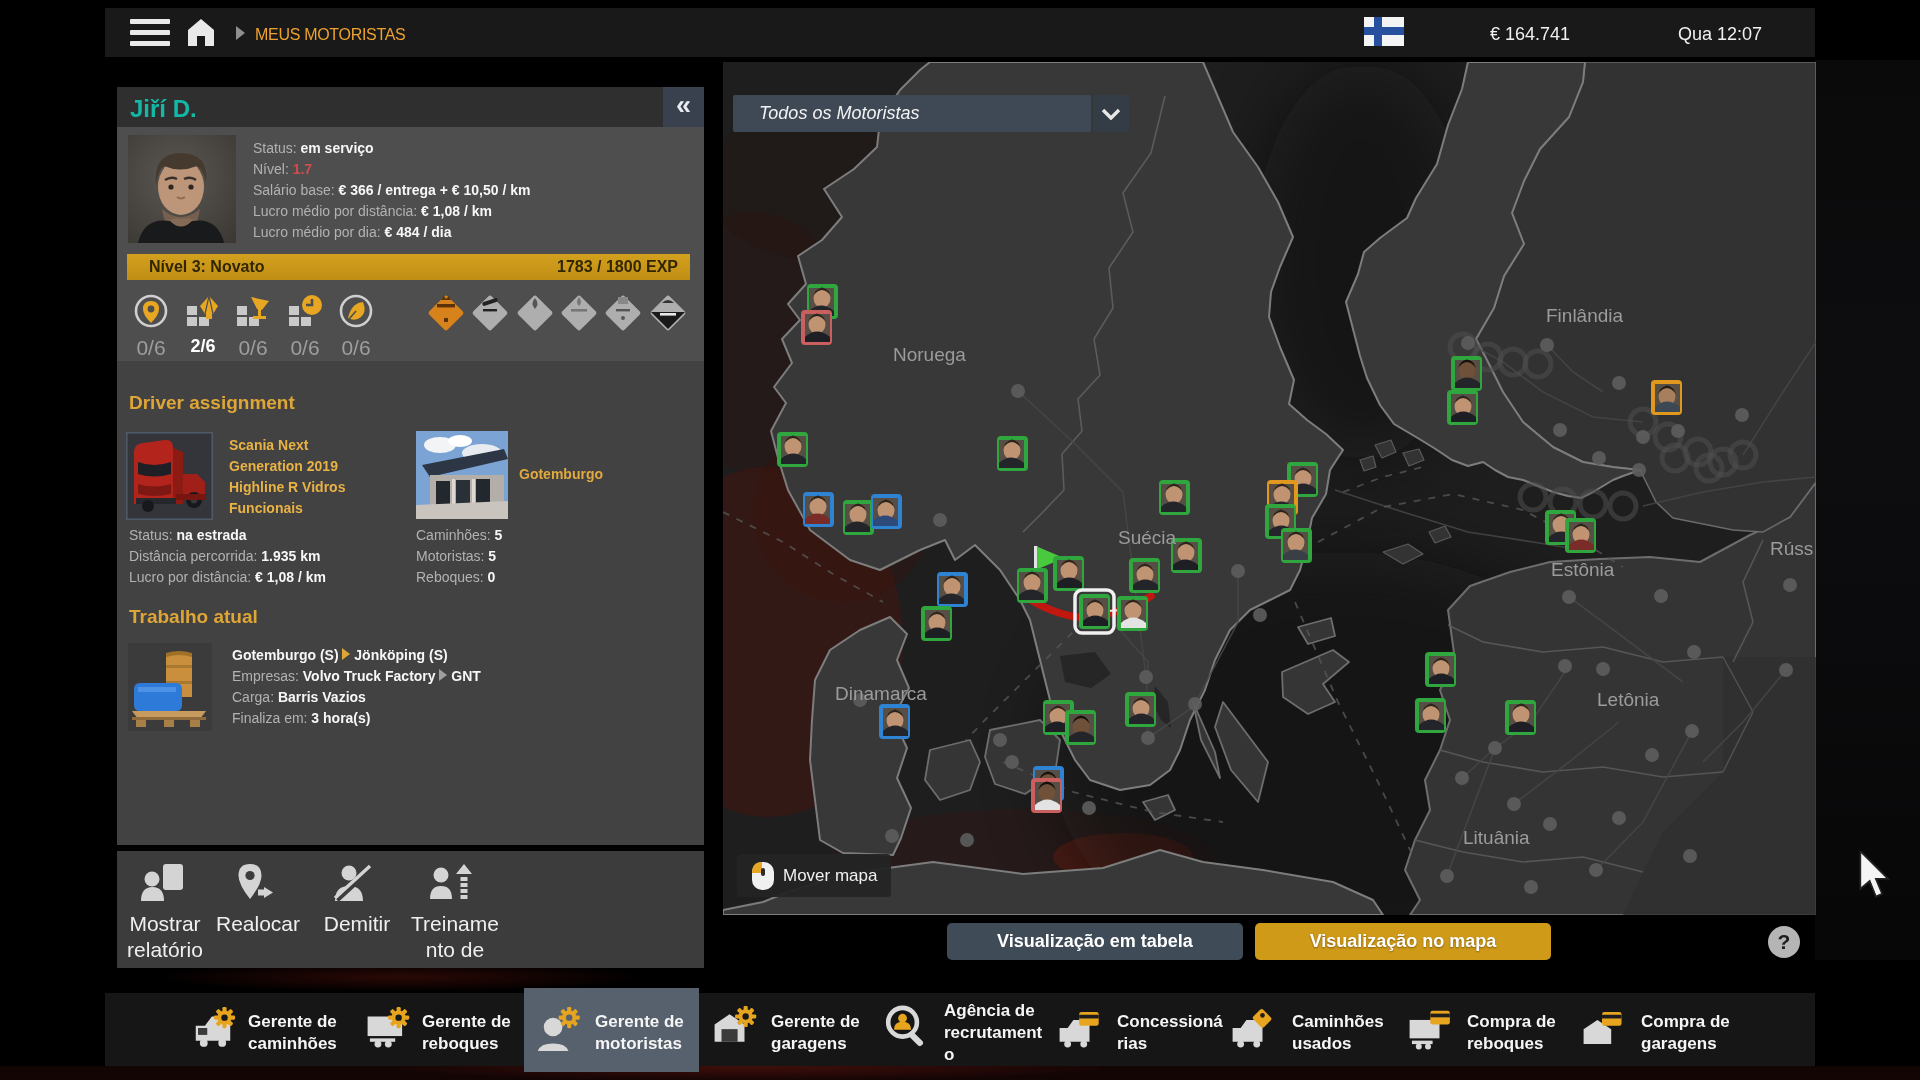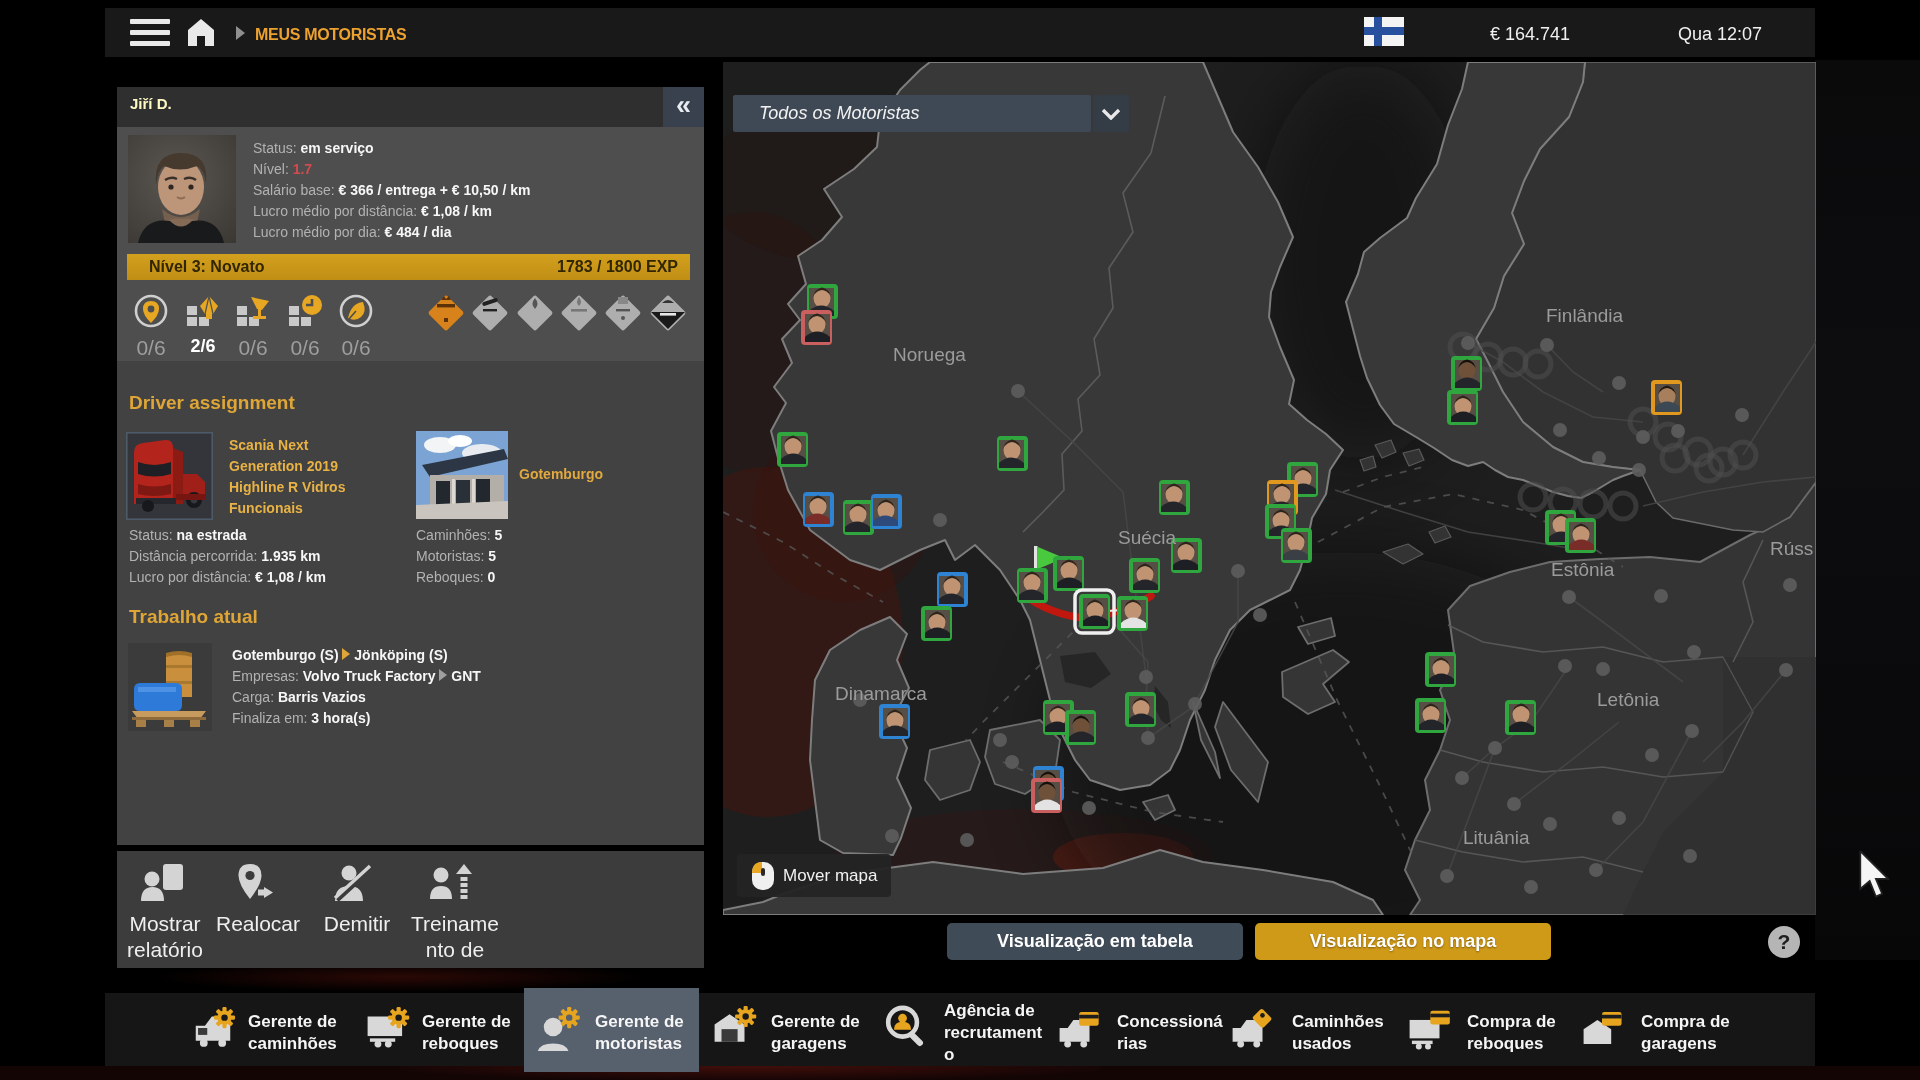--- a/index.html
+++ b/index.html
@@ -1,21 +1,21 @@
 <!DOCTYPE html>
 <html><head><meta charset="utf-8">
 <style>
 * { margin:0; padding:0; box-sizing:border-box; }
 html,body { width:1920px; height:1080px; background:#000; overflow:hidden;
   font-family:"Liberation Sans", sans-serif; }
 #page { position:relative; width:1920px; height:1080px; background:#000; overflow:hidden; }
 .abs { position:absolute; }
 #topbar { left:105px; top:8px; width:1710px; height:49px; background:#191919; }
 .hbar { position:absolute; left:130px; width:40px; height:5px; background:#e9e9e9; border-radius:1px; }
-#crumb { position:absolute; left:255px; top:26px; font-size:16px; font-weight:bold; color:#eda22f; letter-spacing:-0.3px; }
+#crumb { position:absolute; left:255px; top:26px; font-size:16px; font-weight:normal; color:#eda22f; letter-spacing:-0.3px; }
 .arr { display:inline-block; width:0; height:0; border-left:9px solid #8f8f8f;
   border-top:7px solid transparent; border-bottom:7px solid transparent; }
 #flag { position:absolute; left:1364px; top:17px; width:40px; height:29px; background:#f4f4f4; }
 #flag .h { position:absolute; left:0; top:10px; width:40px; height:8px; background:#27519e; }
 #flag .v { position:absolute; left:10px; top:0; width:8px; height:29px; background:#27519e; }
 #money { position:absolute; left:1440px; top:24px; width:130px; text-align:right; font-size:18px; color:#f0f0f0; }
 #clock { position:absolute; left:1660px; top:24px; width:120px; text-align:center; font-size:18px; color:#f0f0f0; }
 #panel { left:117px; top:87px; width:587px; height:881px; }
 #phead { position:absolute; left:0; top:0; width:587px; height:40px; background:#2f2f2f; }
 #pname { position:absolute; left:13px; top:9px; font-size:20px; font-weight:bold; color:#d6a02b; }
@@ -394,21 +394,21 @@
   </svg>
   <span>Mover mapa</span>
 </div>
 
 <div id="panel" class="abs">
   <div id="phead"></div>
   <div id="stats"></div>
   <div id="sec2"></div>
   <div id="pbtm"></div>
 </div>
-<div id="pname" class="abs" style="left:130px;top:95px;font-size:15px;font-weight:bold;color:#fef9c3">Jiří D.</div>
+<div id="pname" class="abs" style="left:130px;top:95px;font-size:24px;font-weight:bold;color:#14b8a6">Jiří D.</div>
 <div id="collapse">«</div>
 <svg style="position:absolute;left:128px;top:135px" width="108" height="108" viewBox="0 0 108 108">
       <defs>
         <radialGradient id="pbg" cx="0.45" cy="0.4" r="0.9">
           <stop offset="0" stop-color="#5b5753"></stop>
           <stop offset="1" stop-color="#37332f"></stop>
         </radialGradient>
       </defs>
       <rect width="108" height="108" fill="url(#pbg)"></rect>
       <path d="M30 108 q2 -28 24 -24 q22 -4 24 24 z" fill="#b5937a"></path>

